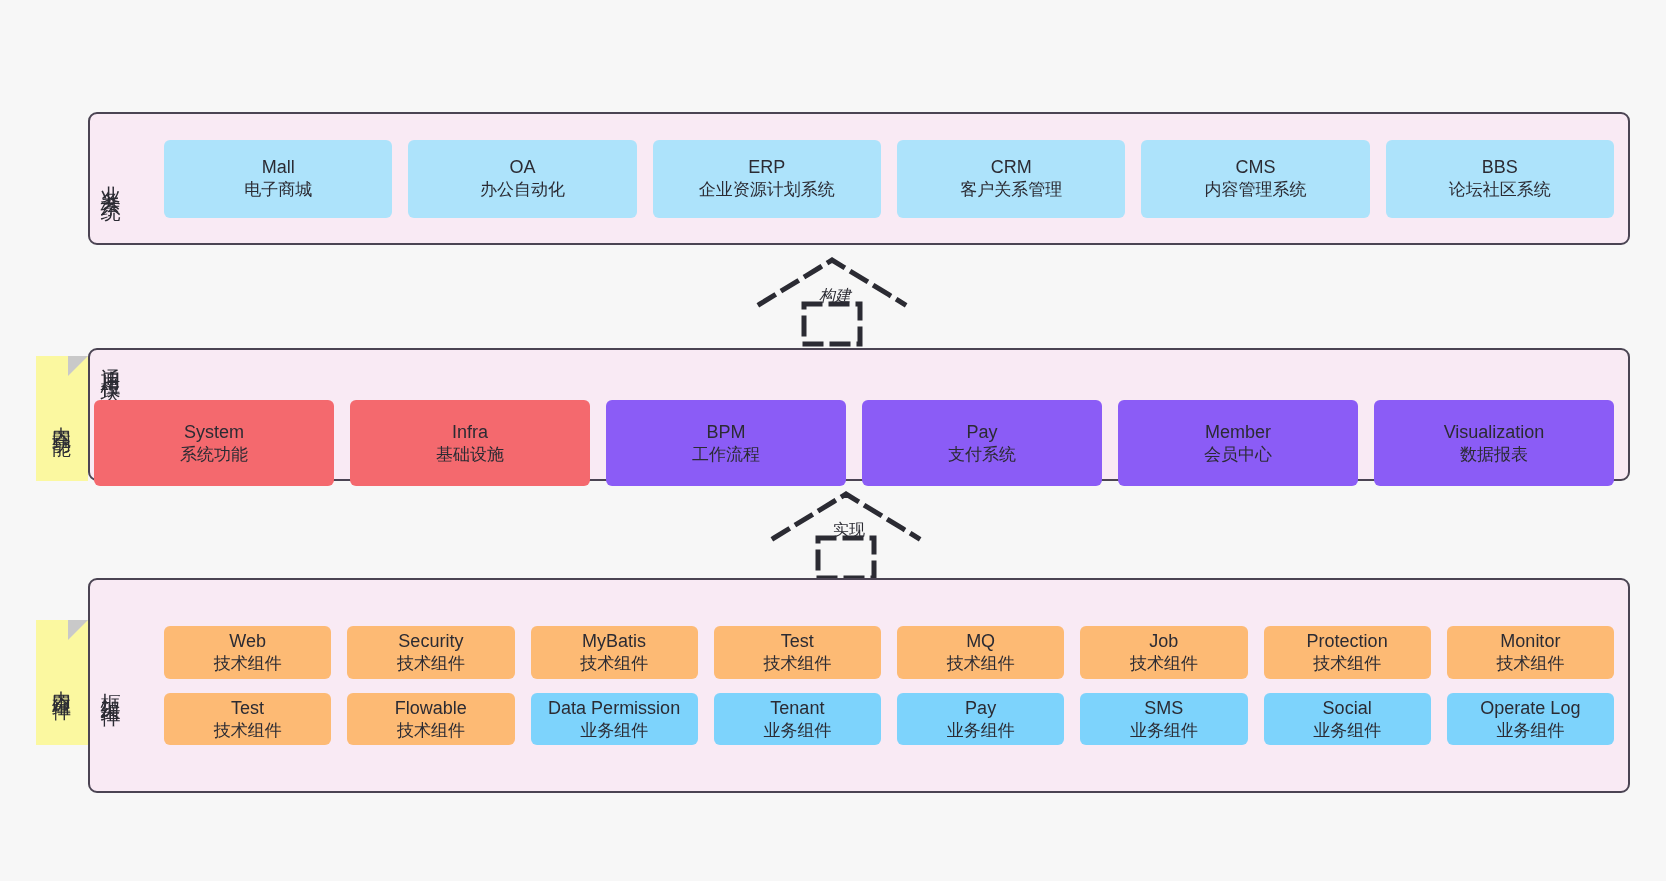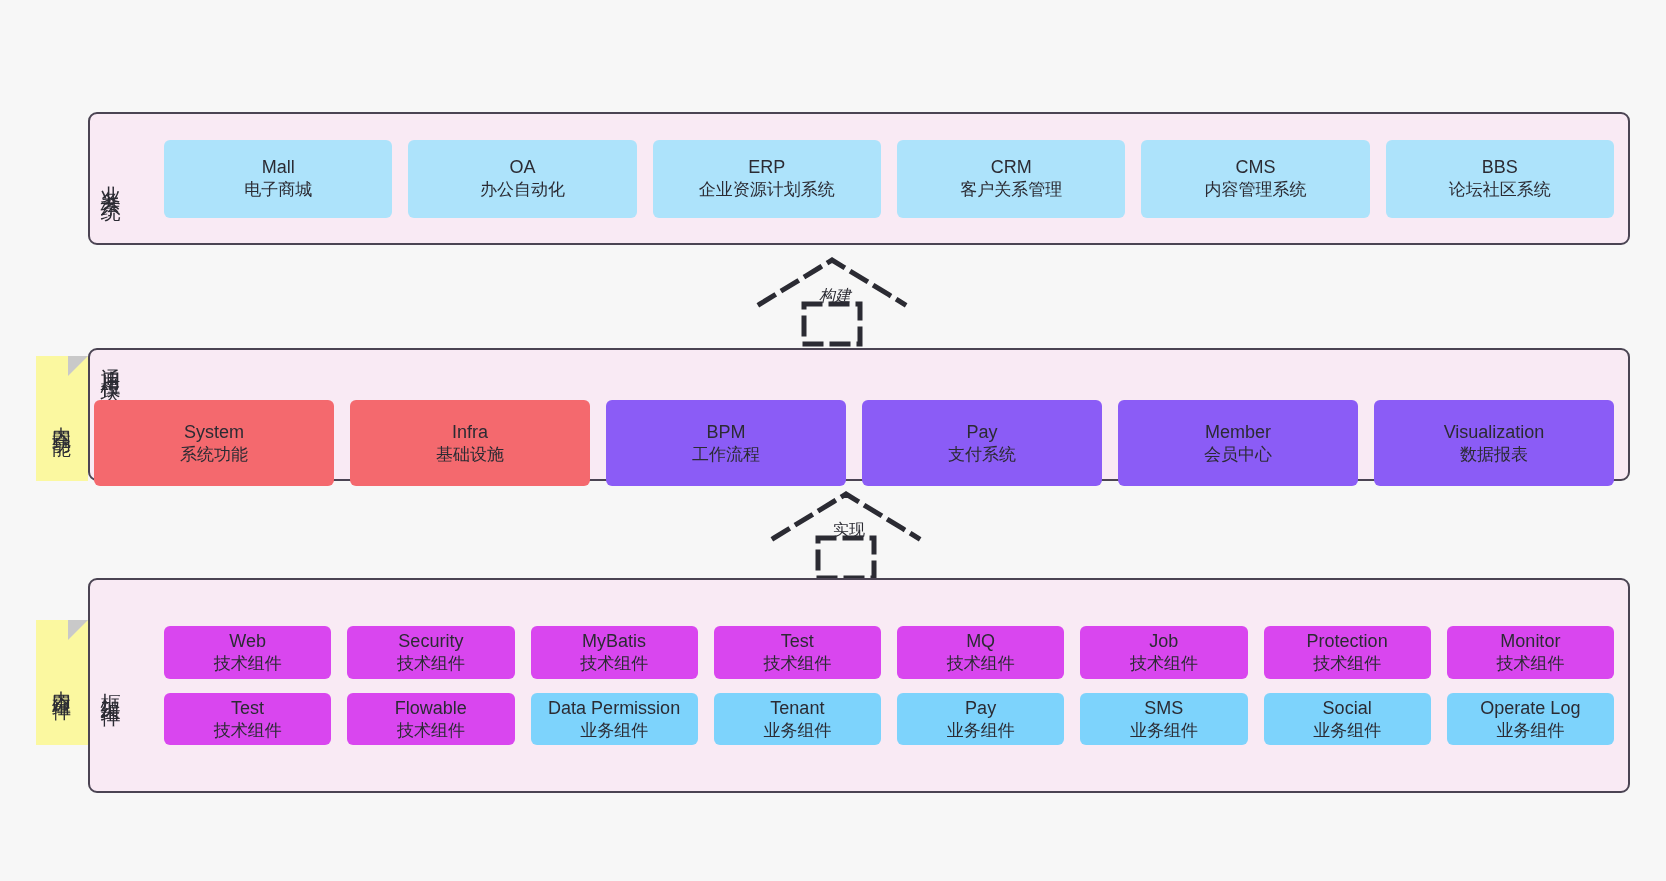--- a/index.html
+++ b/index.html
@@ -76,21 +76,21 @@
   }
   .card .c-title{font-size:18px;}
   .card .c-sub{font-size:17px;}
 
   .h-biz .card{height:78px;background:#ade3fb;}
   .h-mod .card{height:86px;}
 
   .c-blue{background:#ade3fb;}
   .c-red{background:#f4696e;}
   .c-pink{background:#8b5cf6;}
-  .c-green{background:#d946ef;}
+  .c-green{background:#fdba74;}
   .c-lgreen{background:#7dd3fc;}
 
   
   .note{
     position:absolute;
     box-sizing:border-box;
     background:#fbf8a0;
     display:flex;
     align-items:center;
     justify-content:center;

